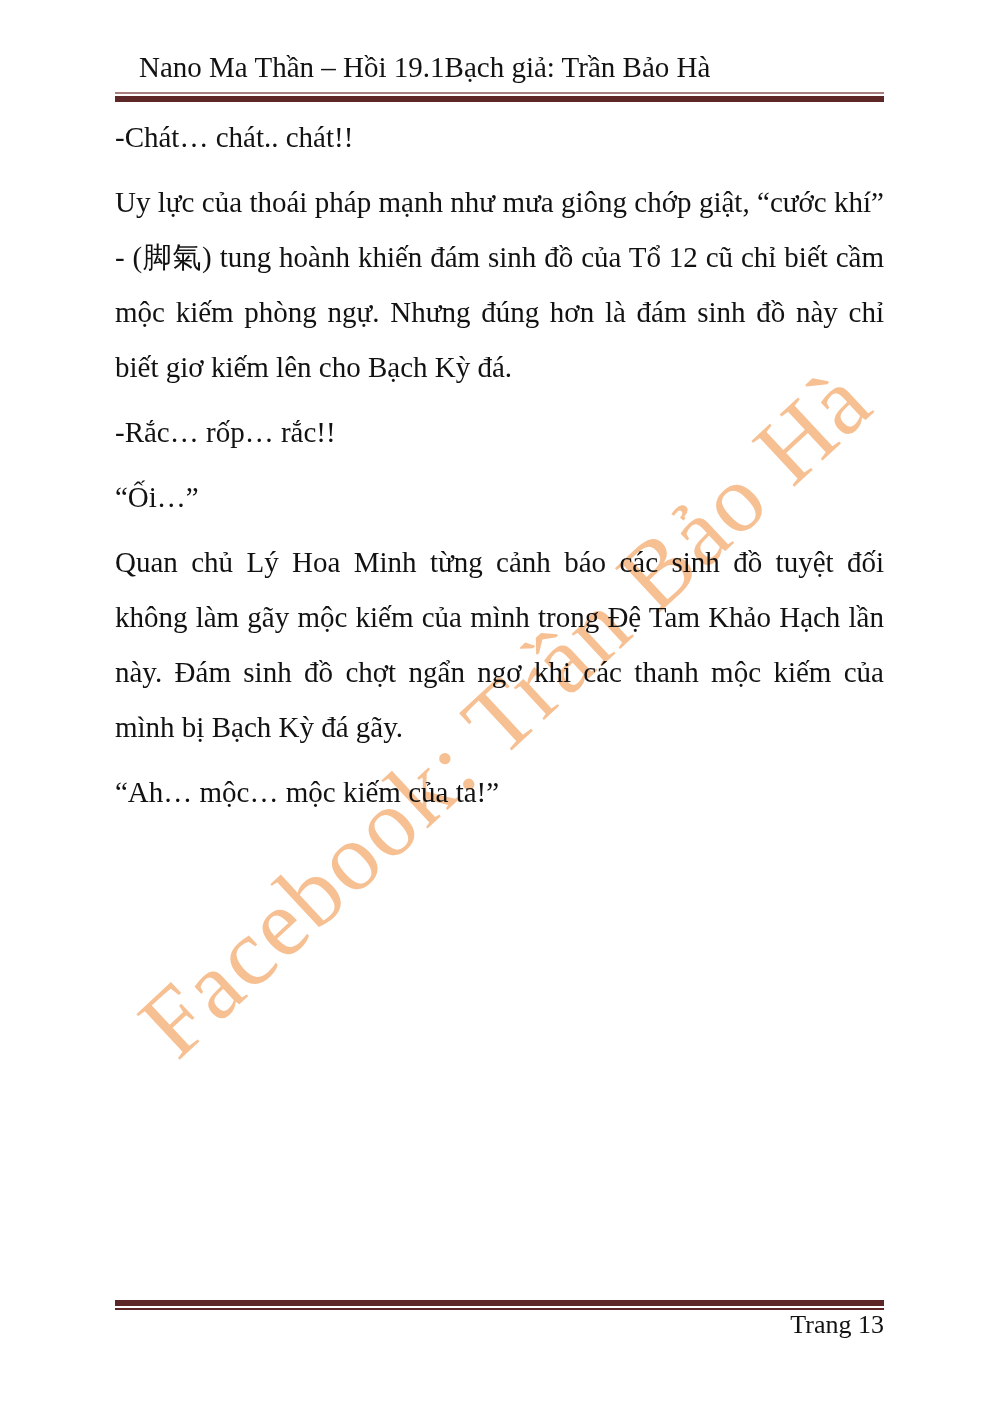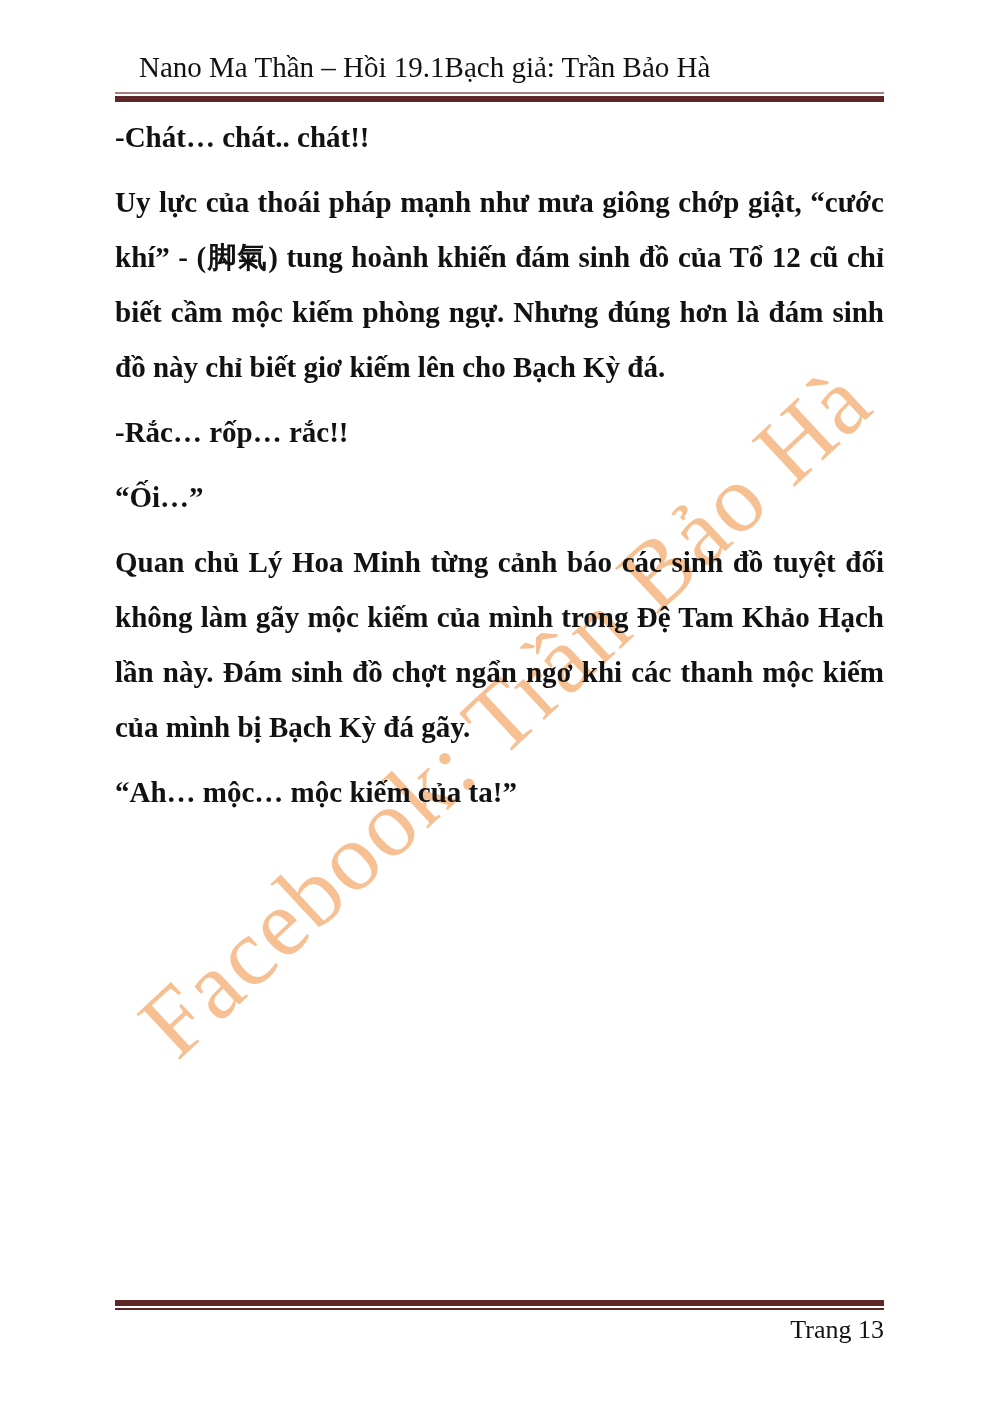--- a/index.html
+++ b/index.html
@@ -58,35 +58,33 @@
     left: 115px;
     width: 769px;
     top: 110px;
     font-size: 29px;
     line-height: 55px;
     text-align: justify;
   }
   .body-text p {
     margin-bottom: 10px;
     text-align-last: left;
-    font-weight: bold;
   }
   .footer {
     position: absolute;
     left: 115px;
     right: 116px;
     top: 1300px;
   }
   .rule-footer .rule-thick { margin-bottom: 2px; }
   .rule-footer .rule-bottom { height: 2px; background: var(--rule-dark); }
   .page-number {
     text-align: right;
     font-size: 26px;
     line-height: 30px;
-    margin-top: 5px;
   }
 </style>
 </head>
 <body>
 
 <div class="page">
 
   <div class="watermark">Facebook: Trần Bảo Hà</div>
 
   <div class="content">

